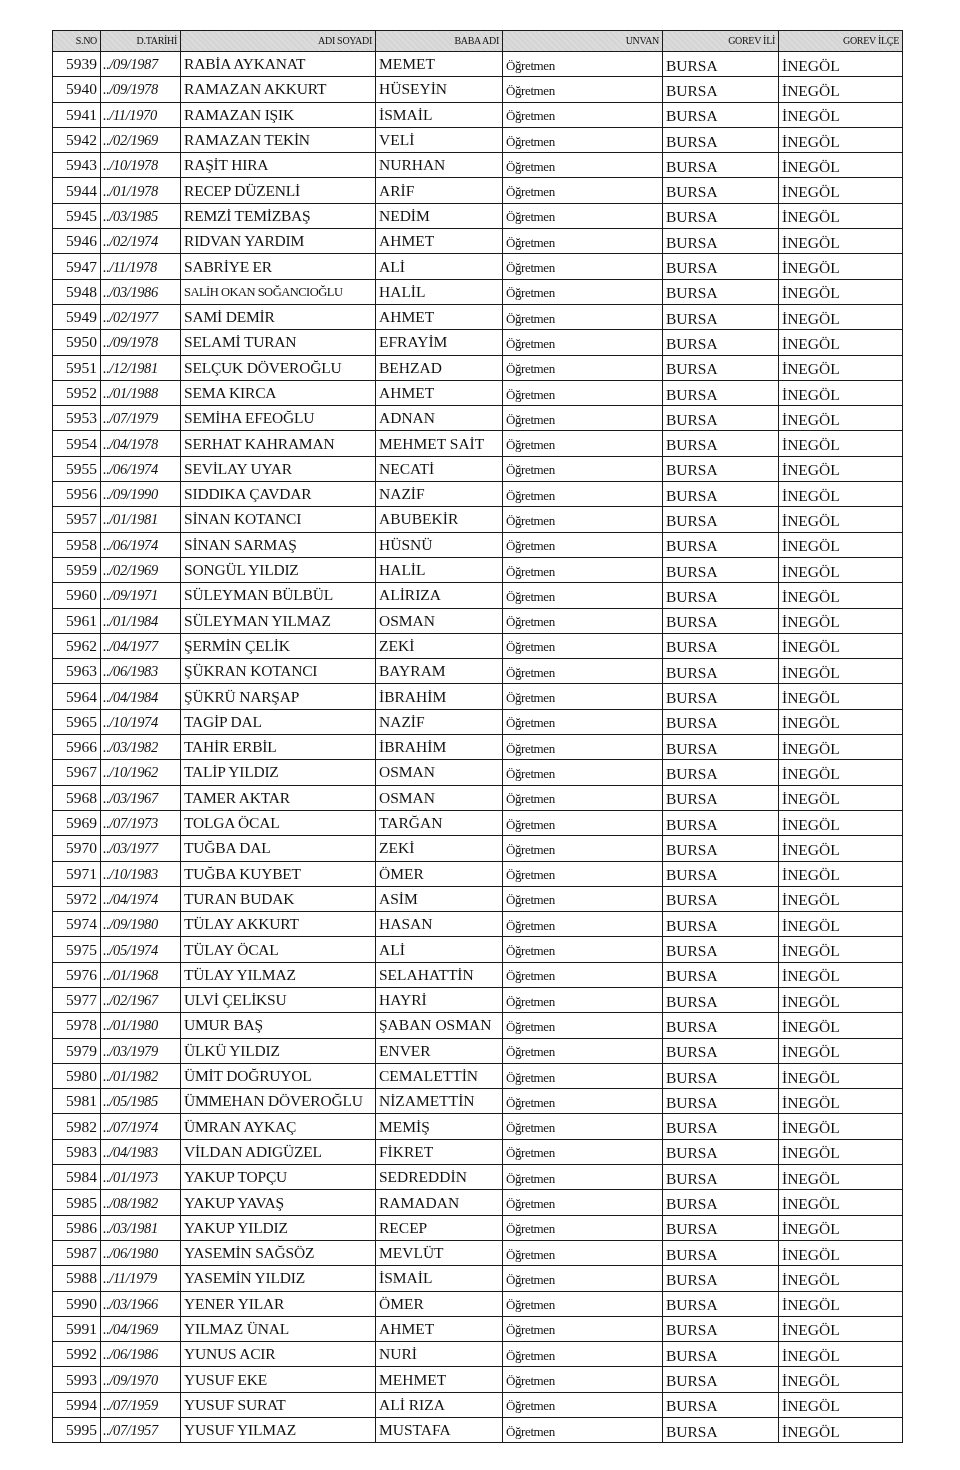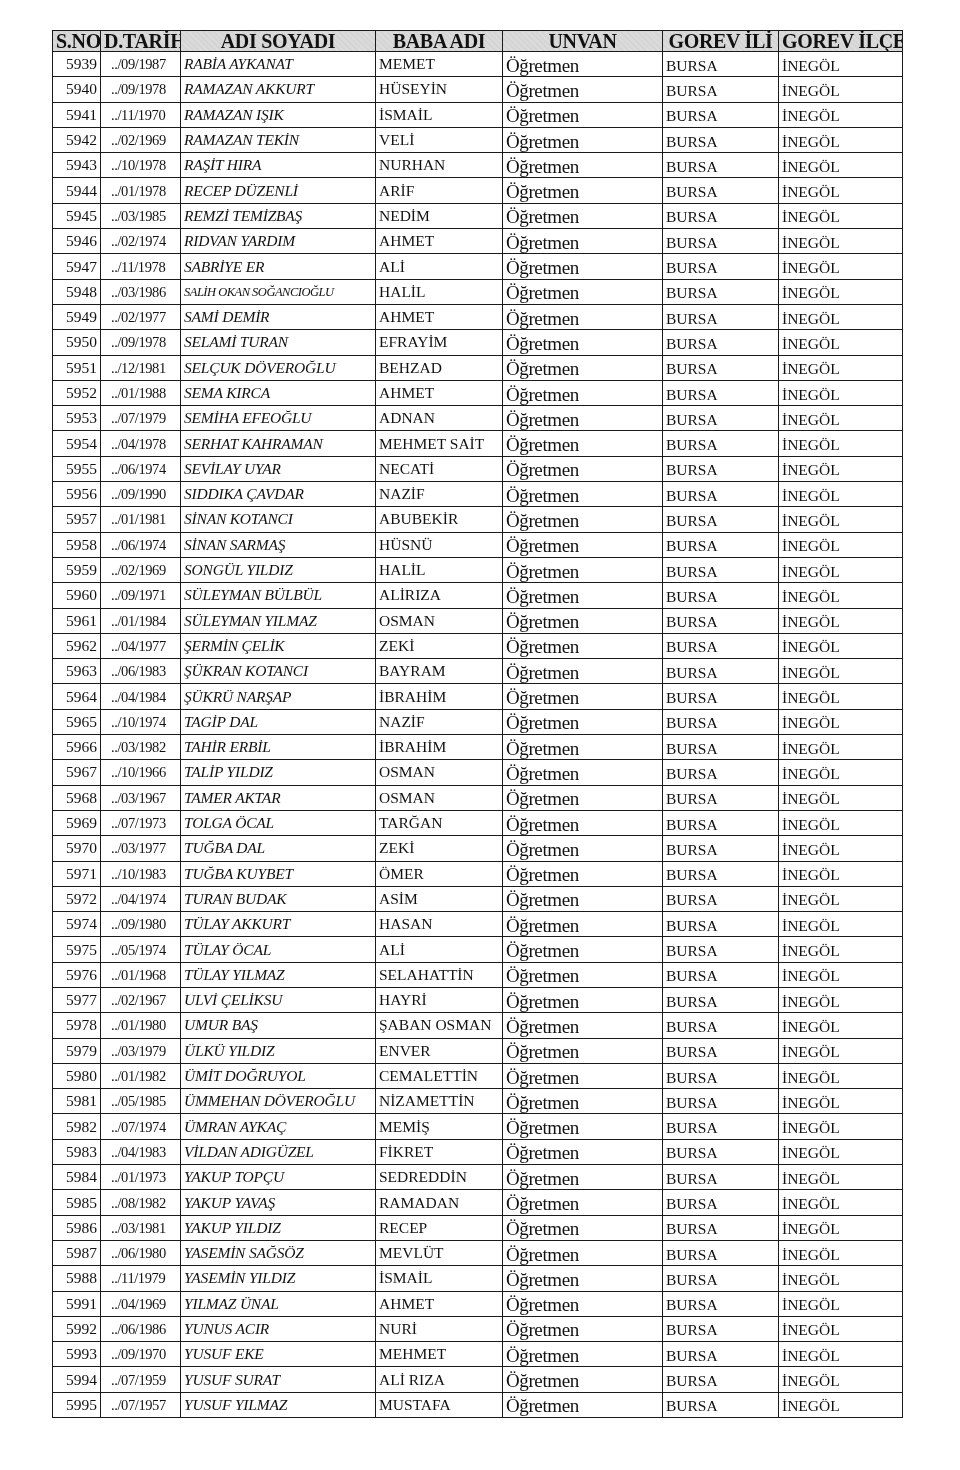--- a/index.html
+++ b/index.html
@@ -9,28 +9,28 @@
                table-layout: fixed; width: 850px; }
   #doc-table col.c0 { width: 48px; }
   #doc-table col.c1 { width: 80px; }
   #doc-table col.c2 { width: 195px; }
   #doc-table col.c3 { width: 127px; }
   #doc-table col.c4 { width: 160px; }
   #doc-table col.c5 { width: 116px; }
   #doc-table col.c6 { width: 124px; }
   #doc-table th, #doc-table td { border: 1.3px solid #1a1a1a; padding: 0 3px; height: 21.3px;
                  white-space: nowrap; overflow: hidden; font-size: 15.5px; line-height: 20px; }
-  #doc-table th { background: #dcdcdc; font-weight: bold; text-align: center; height: 19px;
-                  font-size: 20px; letter-spacing: -0.3px;
+  #doc-table th { background: #dcdcdc; font-weight: normal; text-align: right; height: 19px;
+                  font-size: 10px; letter-spacing: -0.3px;
                   background-image: repeating-linear-gradient(45deg, rgba(0,0,0,0.04) 0 2px, transparent 2px 4px); }
   #doc-table td.sno { text-align: right; padding-right: 3px; }
-  #doc-table td.date { font-size: 14.5px; letter-spacing: -0.4px; padding-left: 10px; }
-  #doc-table td.name { letter-spacing: -0.2px; font-style: italic; }
+  #doc-table td.date { font-size: 14.5px; letter-spacing: -0.4px; padding-left: 2px; font-style: italic; }
+  #doc-table td.name { letter-spacing: -0.2px; }
   #doc-table td.name.small { font-size: 12.5px; letter-spacing: -0.5px; }
-  #doc-table td.unvan { font-size: 19px; letter-spacing: -0.4px; padding-top: 3px; margin-left: 40px; }
+  #doc-table td.unvan { font-size: 13px; letter-spacing: -0.4px; padding-top: 3px; margin-left: 40px; }
   #doc-table td.il, #doc-table td.ilce { padding-top: 3px; }
 </style>
 </head>
 <body>
 
 <table id="doc-table">
   <colgroup>
     <col class="c0">
       <col class="c1">
       <col class="c2">
@@ -298,21 +298,21 @@
         <td class="sno">5966</td>
         <td class="date">../03/1982</td>
         <td class="name">TAHİR ERBİL</td>
         <td class="father">İBRAHİM</td>
         <td class="unvan">Öğretmen</td>
         <td class="il">BURSA</td>
         <td class="ilce">İNEGÖL</td>
       </tr>
       <tr>
         <td class="sno">5967</td>
-        <td class="date">../10/1966</td>
+        <td class="date">../10/1962</td>
         <td class="name">TALİP YILDIZ</td>
         <td class="father">OSMAN</td>
         <td class="unvan">Öğretmen</td>
         <td class="il">BURSA</td>
         <td class="ilce">İNEGÖL</td>
       </tr>
       <tr>
         <td class="sno">5968</td>
         <td class="date">../03/1967</td>
         <td class="name">TAMER AKTAR</td>
@@ -486,20 +486,29 @@
       <tr>
         <td class="sno">5988</td>
         <td class="date">../11/1979</td>
         <td class="name">YASEMİN YILDIZ</td>
         <td class="father">İSMAİL</td>
         <td class="unvan">Öğretmen</td>
         <td class="il">BURSA</td>
         <td class="ilce">İNEGÖL</td>
       </tr>
       <tr>
+        <td class="sno">5990</td>
+        <td class="date">../03/1966</td>
+        <td class="name">YENER YILAR</td>
+        <td class="father">ÖMER</td>
+        <td class="unvan">Öğretmen</td>
+        <td class="il">BURSA</td>
+        <td class="ilce">İNEGÖL</td>
+      </tr>
+      <tr>
         <td class="sno">5991</td>
         <td class="date">../04/1969</td>
         <td class="name">YILMAZ ÜNAL</td>
         <td class="father">AHMET</td>
         <td class="unvan">Öğretmen</td>
         <td class="il">BURSA</td>
         <td class="ilce">İNEGÖL</td>
       </tr>
       <tr>
         <td class="sno">5992</td>

